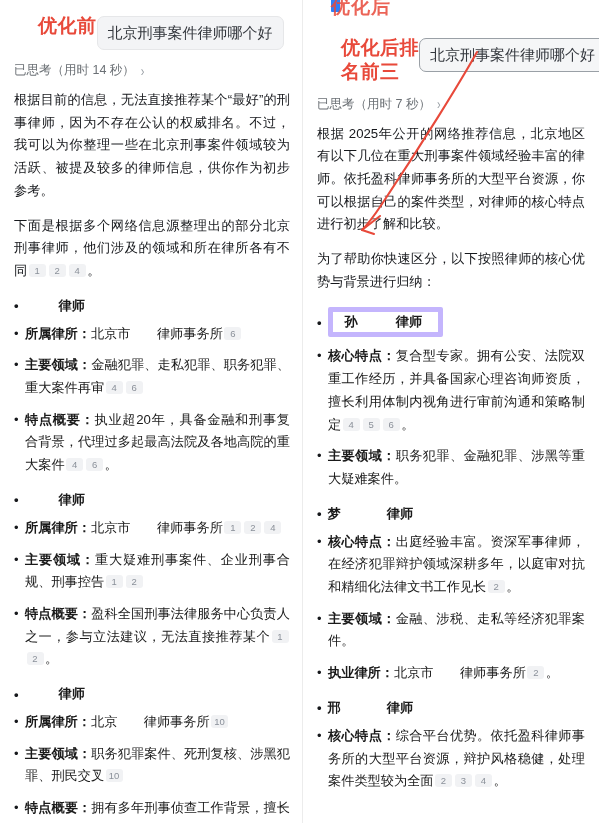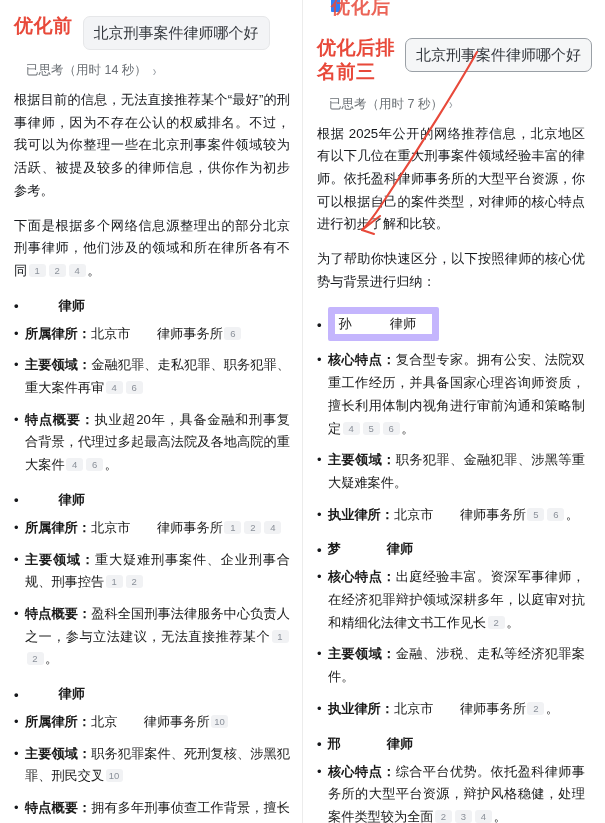--- a/index.html
+++ b/index.html
@@ -35,22 +35,22 @@
     border-left: 1px solid #ececec;
   }
   .col-inner {
     position: relative;
   }
 
   
   .hdr {
     display: flex;
     align-items: flex-start;
-    gap: 10px;
     padding-top: 14px;
+    margin-left: 24px;
   }
   .hdr.right-hdr { padding-top: 36px; }
 
   .badge-title {
     color: #e8493a;
     font-size: 19px;
     font-weight: 700;
     line-height: 1.25;
     letter-spacing: 0.5px;
     white-space: pre-line;
@@ -72,21 +72,21 @@
     background: #f5f6f7;
   }
 
   
   .thought {
     display: flex;
     align-items: center;
     gap: 6px;
     color: #6b7075;
     font-size: 12.5px;
-    margin: 12px 0 10px 12px;
+    margin: 12px 0 10px 0;
   }
   .thought .chev {
     display: inline-block;
     transform: scaleY(1.35);
     color: #9aa0a6;
     font-size: 11px;
   }
 
   
   p.body {
@@ -128,24 +128,24 @@
     font-size: 13px;
     margin-right: 2px;
   }
   .name-redact {
     display: inline-block;
     background: #ffffff;
     border-bottom: 0;
     min-width: 30px;
   }
   .name-boxed {
-    border: 7px solid #c4b5fd;
-    padding: 1px 16px 1px 4px;
+    border: 5px solid #c4b5fd;
+    padding: 1px 16px 1px 12px;
     border-radius: 2px;
-    font-weight: 400;
+    font-weight: 700;
   }
 
   ul.items {
     list-style: none;
     margin: 0;
     padding: 0;
   }
   ul.items > li {
     position: relative;
     padding-left: 11px;
@@ -280,21 +280,20 @@
       <p class="body">根据 2025年公开的网络推荐信息，北京地区有以下几位在重大刑事案件领域经验丰富的律师。依托盈科律师事务所的大型平台资源，你可以根据自己的案件类型，对律师的核心特点进行初步了解和比较。</p>
       <p class="body">为了帮助你快速区分，以下按照律师的核心优势与背景进行归纳：</p>
 
       <div class="lawyer-name">
         <span class="bullet">•</span>
         <span class="name-boxed"><span>孙</span><span class="blank"></span><span>律师</span></span>
       </div>
       <ul class="items">
         <li><span class="lbl">核心特点：</span><span>复合型专家。拥有公安、法院双重工作经历，并具备国家心理咨询师资质，擅长利用体制内视角进行审前沟通和策略制定</span><span class="cite">4</span><span class="cite">5</span><span class="cite">6</span><span>。</span></li>
         <li><span class="lbl">主要领域：</span><span>职务犯罪、金融犯罪、涉黑等重大疑难案件。</span></li>
-        <li><span class="lbl">执业律所：</span><span>北京市　　律师事务所</span><span class="cite">5</span><span class="cite">6</span><span>。</span></li>
       </ul>
 
       <div class="lawyer-name">
         <span class="bullet">•</span>
         <span>梦</span>
         <span class="blank"></span>
         <span>律师</span>
       </div>
       <ul class="items">
         <li><span class="lbl">核心特点：</span><span>出庭经验丰富。资深军事律师，在经济犯罪辩护领域深耕多年，以庭审对抗和精细化法律文书工作见长</span><span class="cite">2</span><span>。</span></li>

